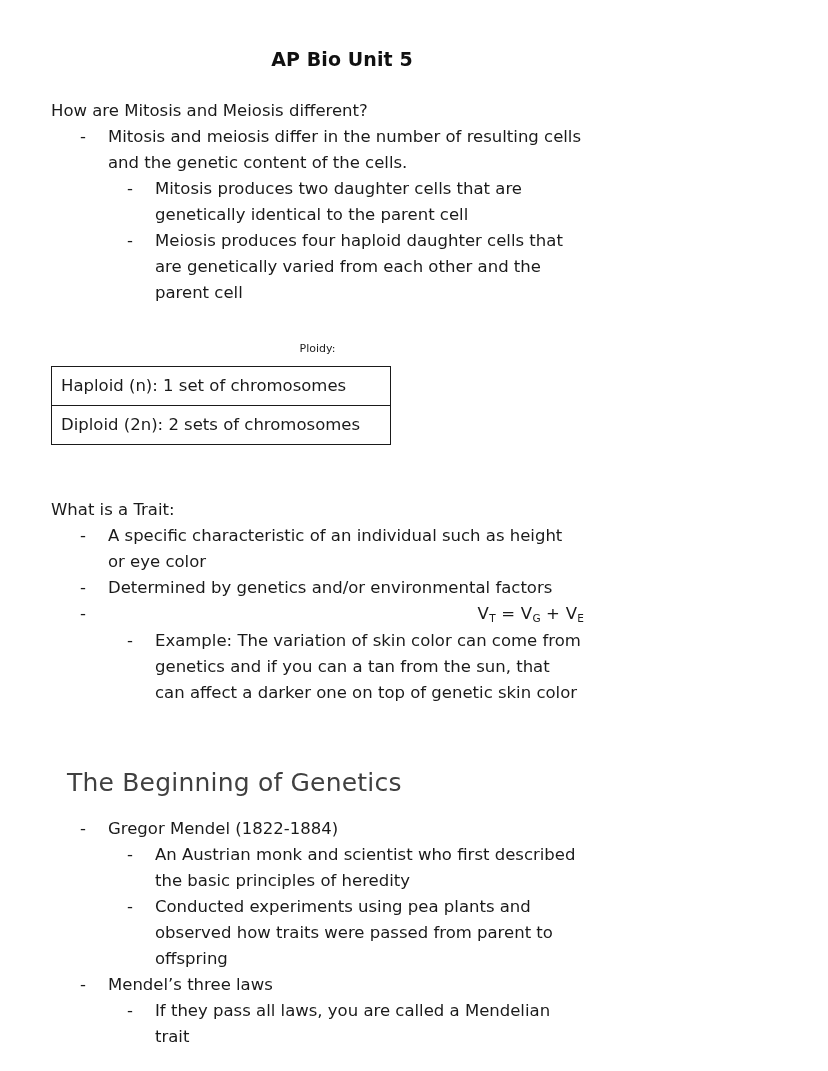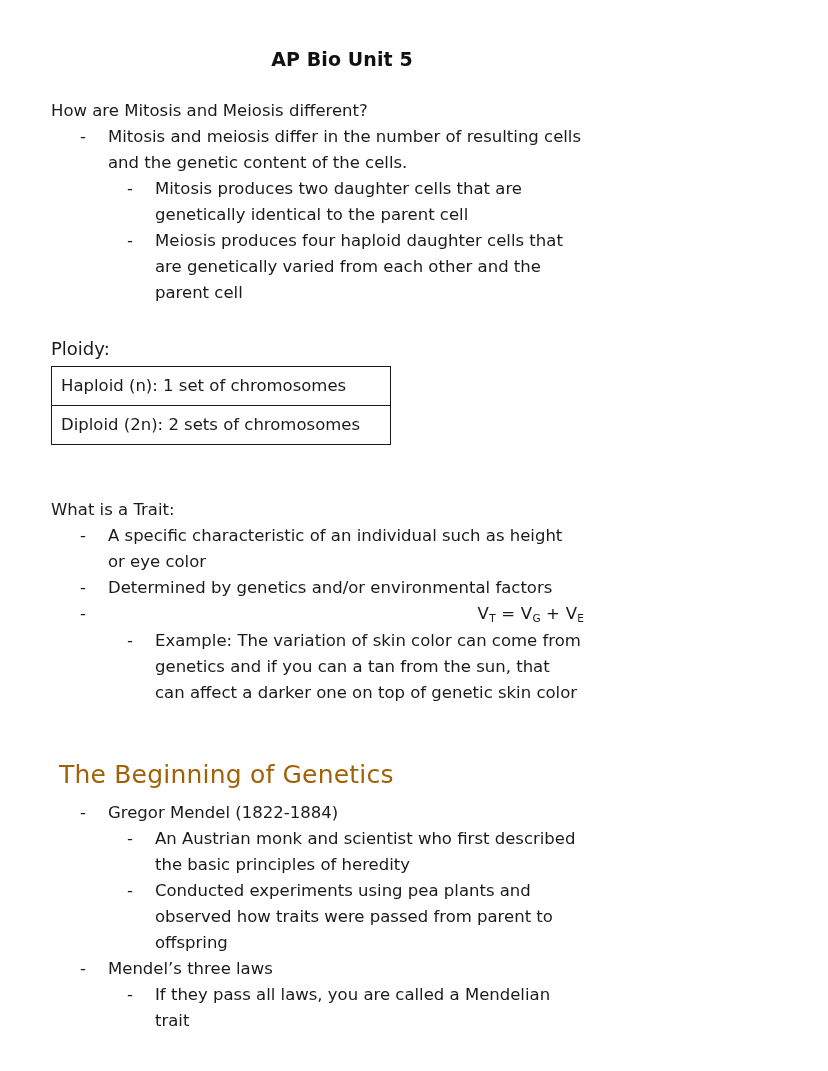--- a/index.html
+++ b/index.html
@@ -45,22 +45,22 @@
   }
   .section-heading {
     font-size: 16.5px;
     line-height: 26px;
     margin: 0 0 0 0;
   }
   .big-heading {
     font-size: 25px;
     line-height: 34px;
     font-weight: normal;
-    color: #a16207;
-    margin: 8px;
+    color: #404040;
+    margin: 16px;
     letter-spacing: 0.2px;
   }
   ul.bullets {
     list-style: none;
     margin: 0;
     padding: 0;
   }
   ul.bullets li {
     position: relative;
     font-size: 16.5px;
@@ -93,23 +93,24 @@
   .txt {
     display: block;
     margin-left: 8px;
   }
   .gap-md { height: 30px; }
   .gap-lg { height: 44px; }
   .gap-xl { height: 52px; }
 
   
   .ploidy-label {
-    font-size: 18px;
+    font-size: 11px;
     line-height: 26px;
     margin: 0 0 4px 0;
+    text-align: center;
   }
   table.ploidy {
     border-collapse: collapse;
     width: 340px;
     table-layout: fixed;
   }
   table.ploidy td {
     border: 1.3px solid #1a1a1a;
     padding: 7px 9px 8px 9px;
     font-size: 16.5px;

